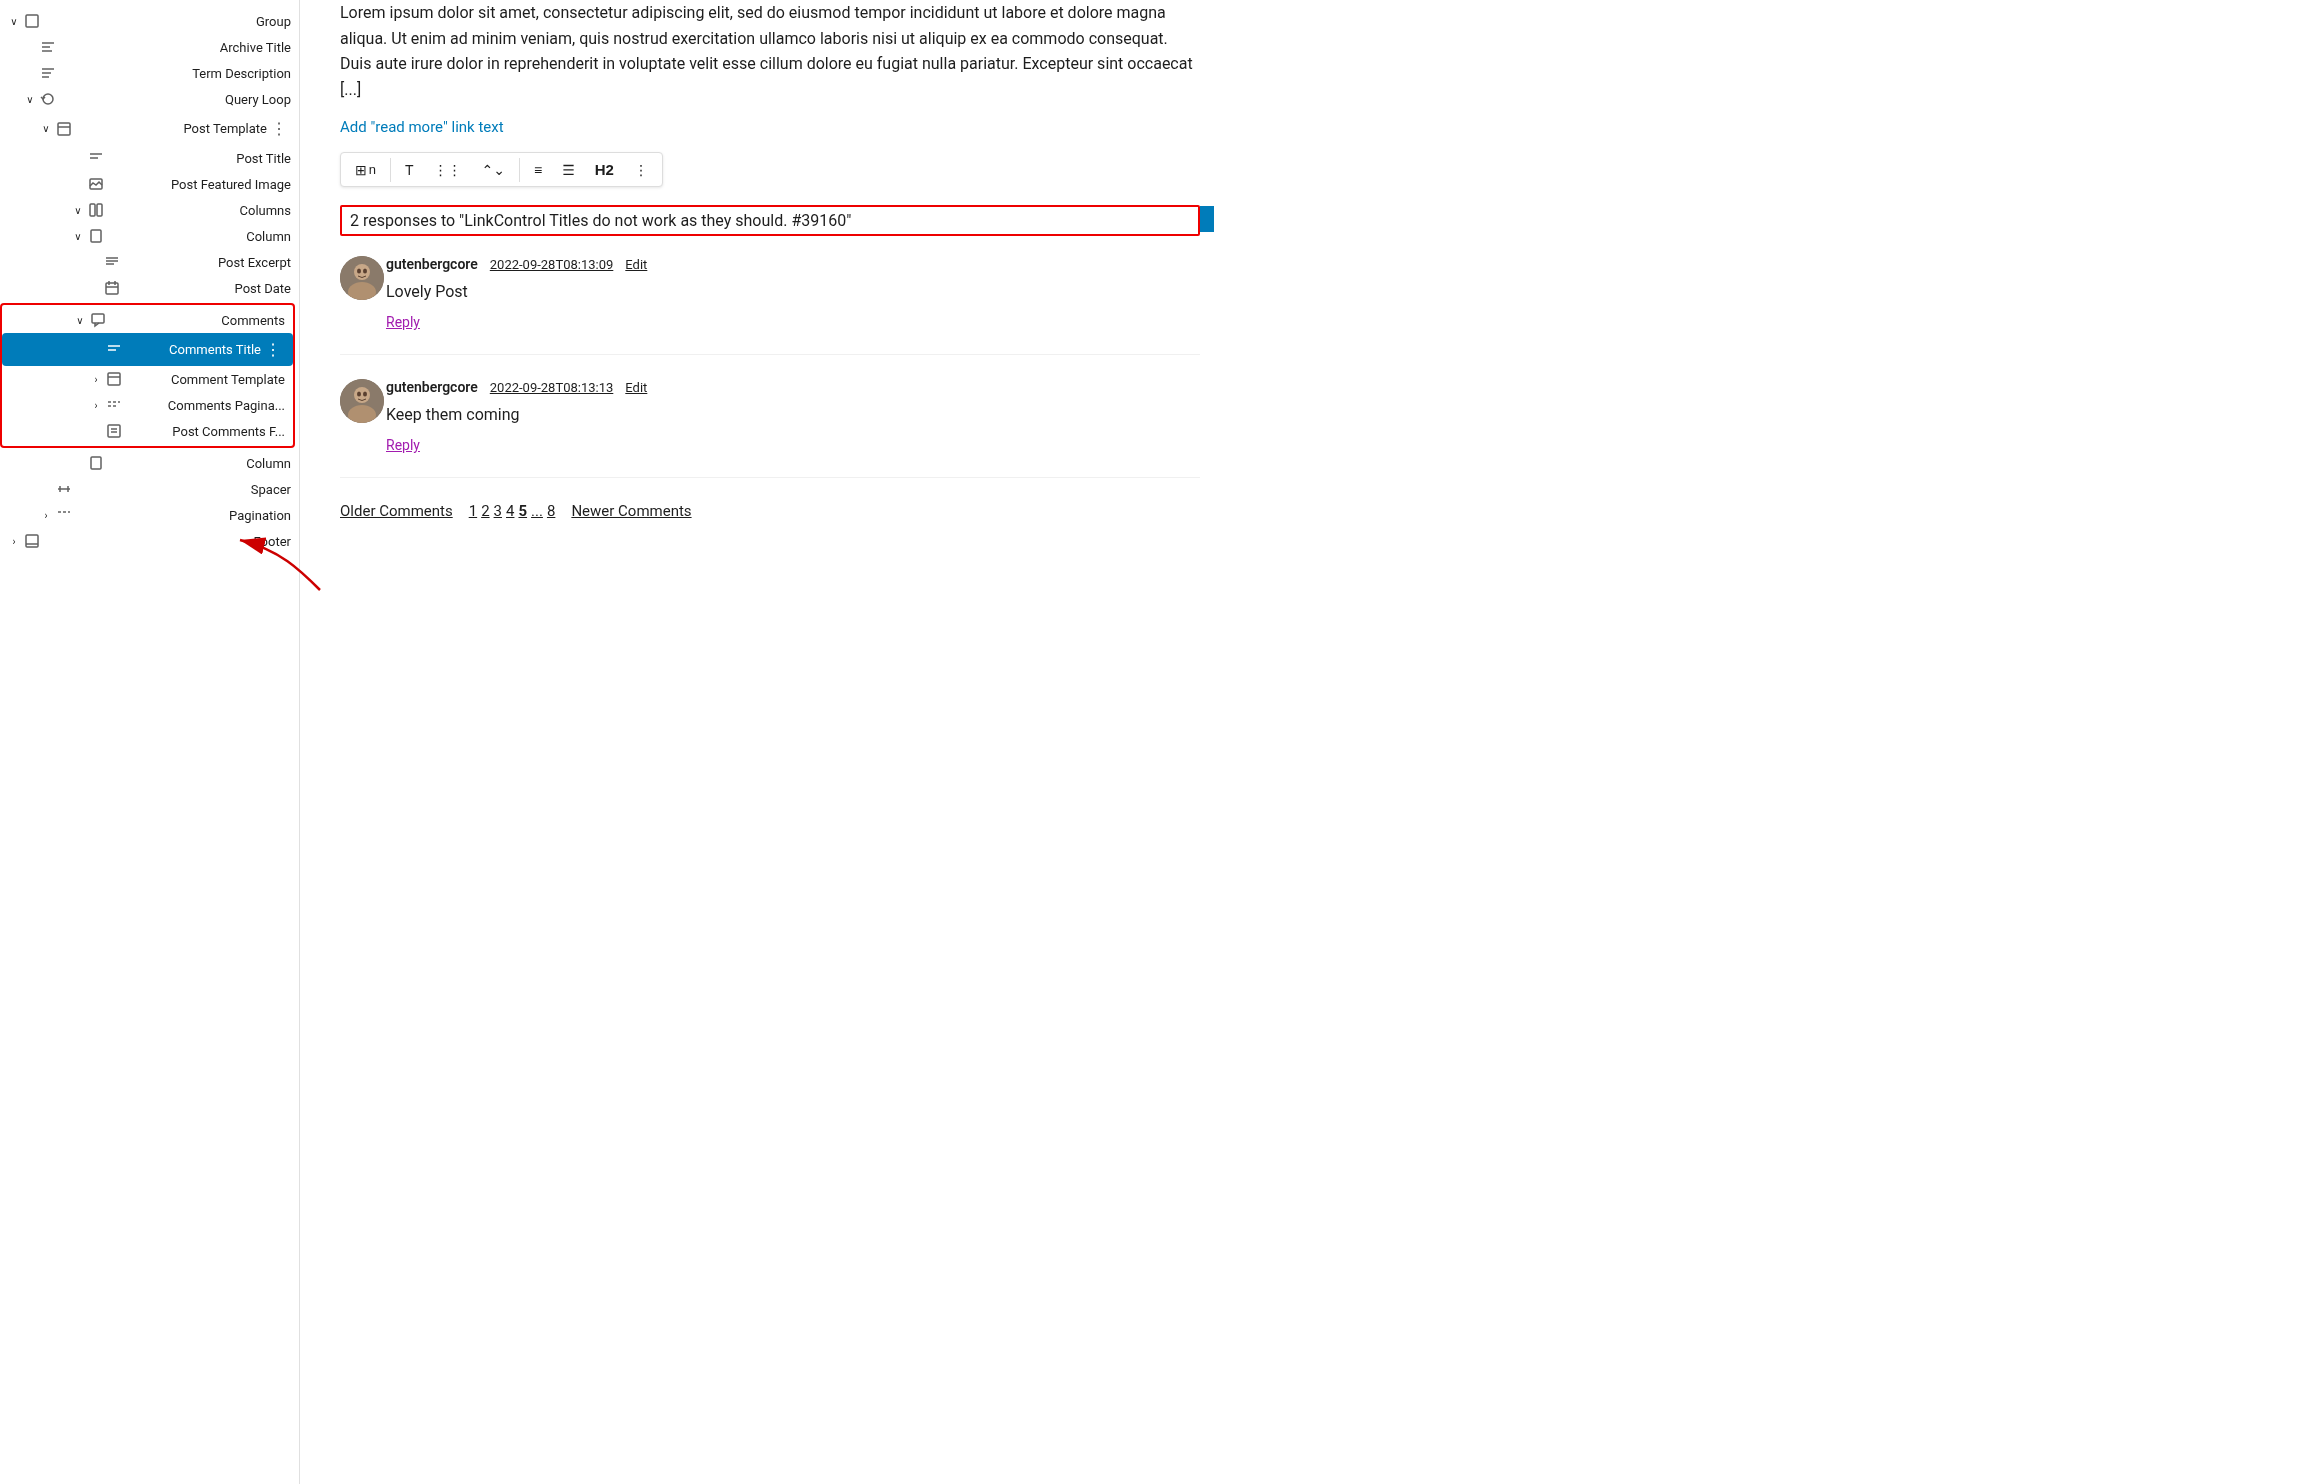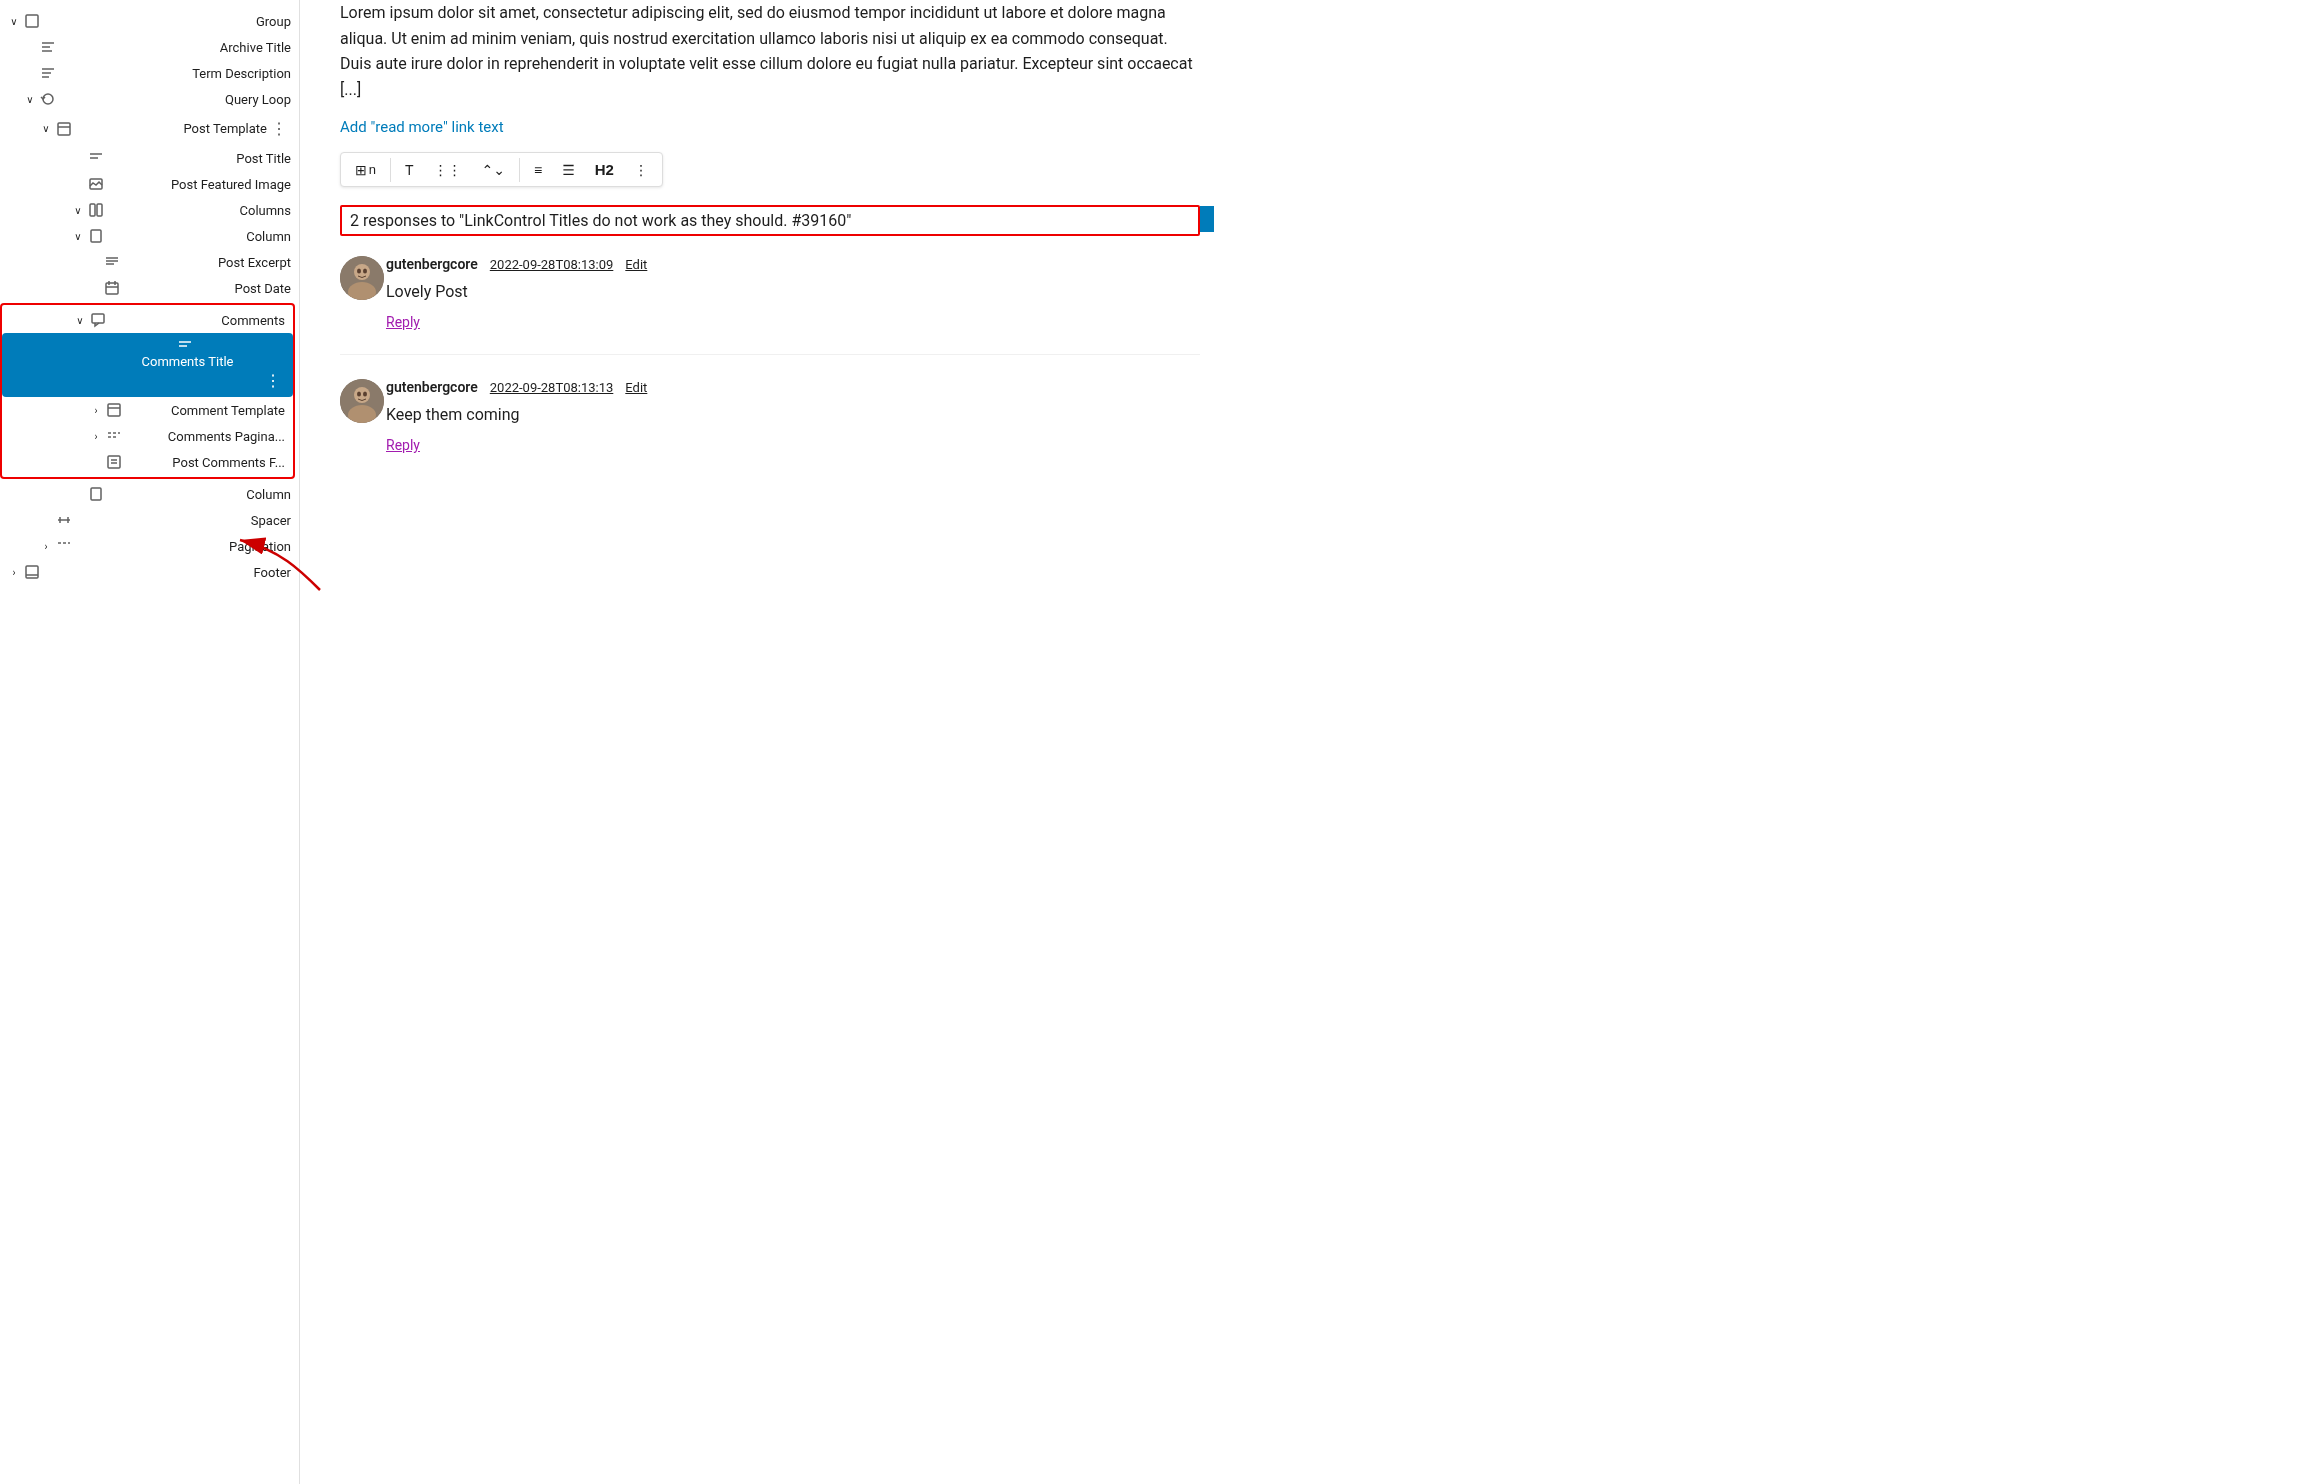--- a/index.html
+++ b/index.html
@@ -29,21 +29,20 @@
       cursor: pointer;
       color: #1e1e1e;
       font-size: 13px;
       white-space: nowrap;
       position: relative;
     }
     .sidebar-item.active {
       background: #007cba;
       color: #fff;
       border-radius: 4px;
-      flex-direction: column;
     }
 
     .indent-0 { padding-left: 8px; }
     .indent-1 { padding-left: 24px; }
     .indent-2 { padding-left: 40px; }
     .indent-3 { padding-left: 72px; }
     .indent-4 { padding-left: 72px; }
     .indent-5 { padding-left: 88px; }
 
     .chevron {
@@ -593,15 +592,28 @@
         <div class="comment-meta">
           <span class="comment-author">gutenbergcore</span>
           <span class="comment-date">2022-09-28T08:13:13</span>
           <span class="comment-edit">Edit</span>
         </div>
         <p class="comment-text">Keep them coming</p>
         <span class="comment-reply">Reply</span>
       </div>
     </div>
 
+    <div class="comments-pagination">
+      <span class="page-link">Older Comments</span>
+      <div class="page-numbers">
+        <span class="page-num">1</span>
+        <span class="page-num">2</span>
+        <span class="page-num">3</span>
+        <span class="page-num">4</span>
+        <span class="page-num current">5</span>
+        <span class="page-num">...</span>
+        <span class="page-num">8</span>
+      </div>
+      <span class="page-link">Newer Comments</span>
+    </div>
 
   </div>
 </div>
 
 </body></html>

